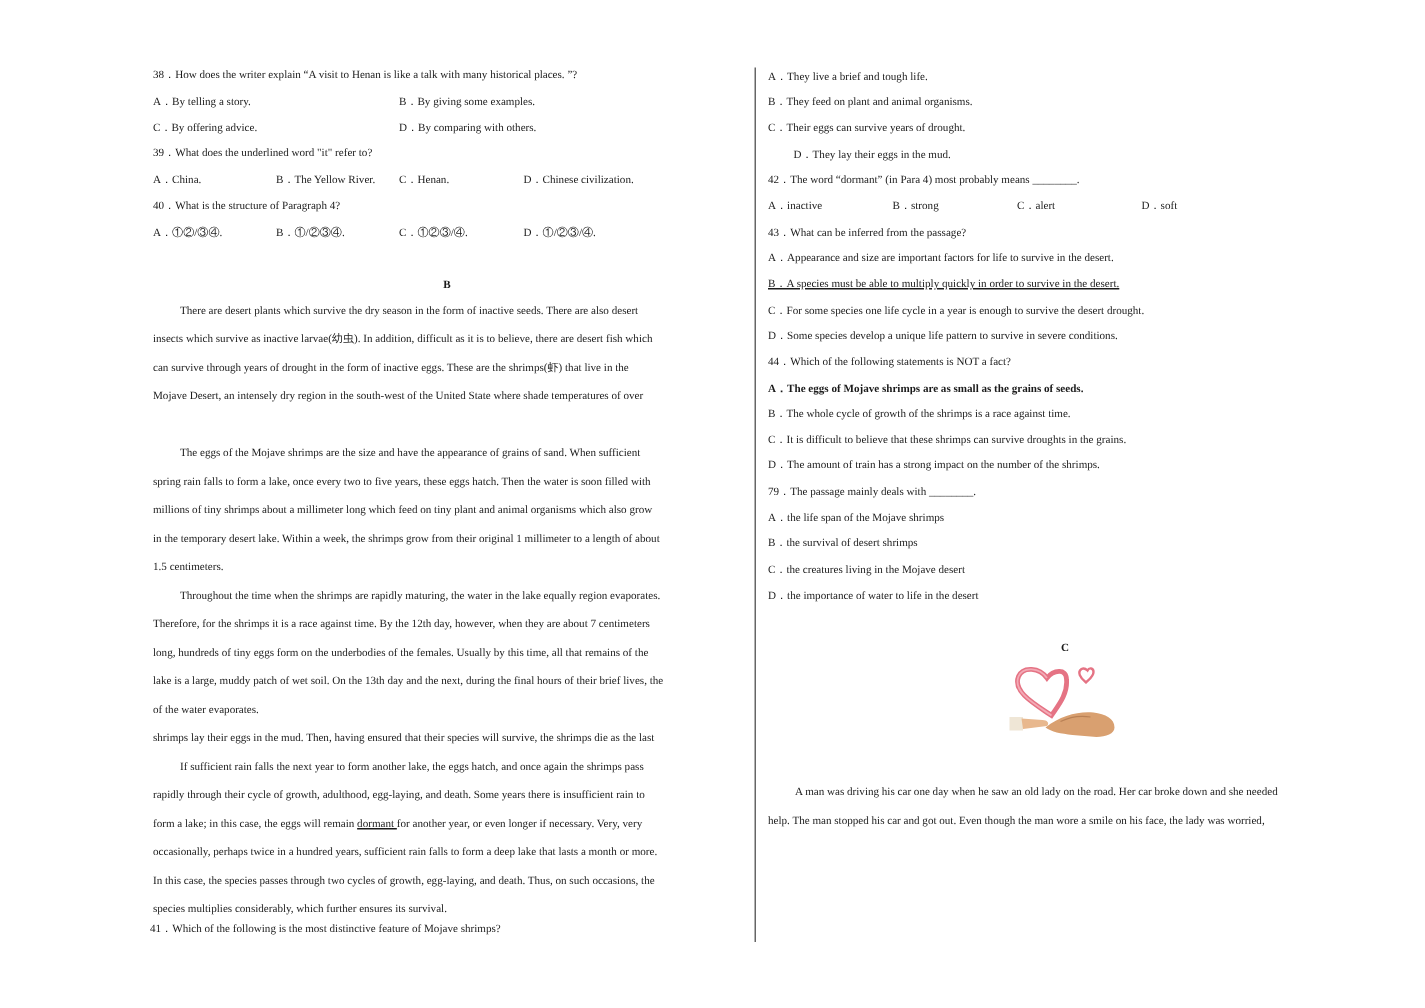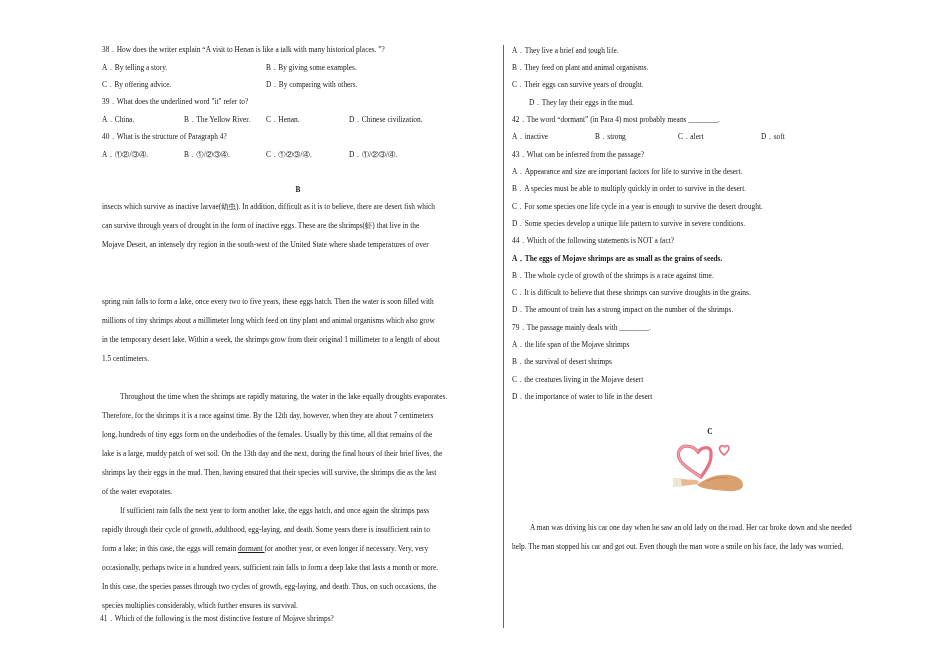--- a/index.html
+++ b/index.html
@@ -47,39 +47,41 @@
   <div class="opt-row" style="top:150px;left:0;width:392px;">
     <span style="left:0">A．①②/③④.</span>
     <span style="left:82px">B．①/②③④.</span>
     <span style="left:164px">C．①②③/④.</span>
     <span style="left:247px">D．①/②③/④.</span>
   </div>
 
   <div class="section-title" style="top:185px;left:0;width:392px;">B</div>
 
   <div class="para" style="top:197px;left:0;width:392px;">
+    <span class="pline" style="padding-left:18px">There are desert plants which survive the dry season in the form of inactive seeds. There are also desert</span>
     <span class="pline">insects which survive as inactive larvae(幼虫). In addition, difficult as it is to believe, there are desert fish which</span>
     <span class="pline">can survive through years of drought in the form of inactive eggs. These are the shrimps(虾) that live in the</span>
     <span class="pline">Mojave Desert, an intensely dry region in the south-west of the United State where shade temperatures of over</span>
   </div>
 
   <div class="para" style="top:292px;left:0;width:392px;">
+    <span class="pline" style="padding-left:18px">The eggs of the Mojave shrimps are the size and have the appearance of grains of sand. When sufficient</span>
     <span class="pline">spring rain falls to form a lake, once every two to five years, these eggs hatch. Then the water is soon filled with</span>
     <span class="pline">millions of tiny shrimps about a millimeter long which feed on tiny plant and animal organisms which also grow</span>
     <span class="pline">in the temporary desert lake. Within a week, the shrimps grow from their original 1 millimeter to a length of about</span>
     <span class="pline">1.5 centimeters.</span>
   </div>
 
   <div class="para" style="top:387px;left:0;width:392px;">
-    <span class="pline" style="padding-left:18px">Throughout the time when the shrimps are rapidly maturing, the water in the lake equally droughts evaporates.</span>
+    <span class="pline" style="padding-left:18px">Throughout the time when the shrimps are rapidly maturing, the water in the lake equally region evaporates.</span>
     <span class="pline">Therefore, for the shrimps it is a race against time. By the 12th day, however, when they are about 7 centimeters</span>
     <span class="pline">long, hundreds of tiny eggs form on the underbodies of the females. Usually by this time, all that remains of the</span>
     <span class="pline">lake is a large, muddy patch of wet soil. On the 13th day and the next, during the final hours of their brief lives, the</span>
+    <span class="pline">of the water evaporates.</span>
     <span class="pline">shrimps lay their eggs in the mud. Then, having ensured that their species will survive, the shrimps die as the last</span>
-    <span class="pline">of the water evaporates.</span>
   </div>
 
   <div class="para" style="top:501px;left:0;width:392px;">
     <span class="pline" style="padding-left:18px">If sufficient rain falls the next year to form another lake, the eggs hatch, and once again the shrimps pass</span>
     <span class="pline">rapidly through their cycle of growth, adulthood, egg-laying, and death. Some years there is insufficient rain to</span>
     <span class="pline"><span>form a lake; in this case, the eggs will remain </span><span class="u">dormant </span><span>for another year, or even longer if necessary. Very, very</span></span>
     <span class="pline">occasionally, perhaps twice in a hundred years, sufficient rain falls to form a deep lake that lasts a month or more.</span>
     <span class="pline">In this case, the species passes through two cycles of growth, egg-laying, and death. Thus, on such occasions, the</span>
     <span class="pline">species multiplies considerably, which further ensures its survival.</span>
   </div>
@@ -99,21 +101,21 @@
   <div class="line" style="top:115px;left:0;">42．The word “dormant” (in Para 4) most probably means ________.</div>
   <div class="opt-row" style="top:132px;left:0;width:396px;">
     <span style="left:0">A．inactive</span>
     <span style="left:83px">B．strong</span>
     <span style="left:166px">C．alert</span>
     <span style="left:249px">D．soft</span>
   </div>
 
   <div class="line" style="top:150px;left:0;">43．What can be inferred from the passage?</div>
   <div class="line" style="top:167px;left:0;">A．Appearance and size are important factors for life to survive in the desert.</div>
-  <div class="line" style="top:184px;left:0;">B．A species must be able to multiply quickly in order to survive in the desert.</div>
+  <div class="line" style="top:184px;left:0;text-decoration:underline;">B．A species must be able to multiply quickly in order to survive in the desert.</div>
   <div class="line" style="top:202px;left:0;">C．For some species one life cycle in a year is enough to survive the desert drought.</div>
   <div class="line" style="top:219px;left:0;">D．Some species develop a unique life pattern to survive in severe conditions.</div>
 
   <div class="line" style="top:236px;left:0;">44．Which of the following statements is NOT a fact?</div>
   <div class="line" style="top:254px;left:0;font-weight:bold;">A．The eggs of Mojave shrimps are as small as the grains of seeds.</div>
   <div class="line" style="top:271px;left:0;">B．The whole cycle of growth of the shrimps is a race against time.</div>
   <div class="line" style="top:288px;left:0;">C．It is difficult to believe that these shrimps can survive droughts in the grains.</div>
   <div class="line" style="top:305px;left:0;">D．The amount of train has a strong impact on the number of the shrimps.</div>
 
   <div class="line" style="top:323px;left:0;">79．The passage mainly deals with ________.</div>

